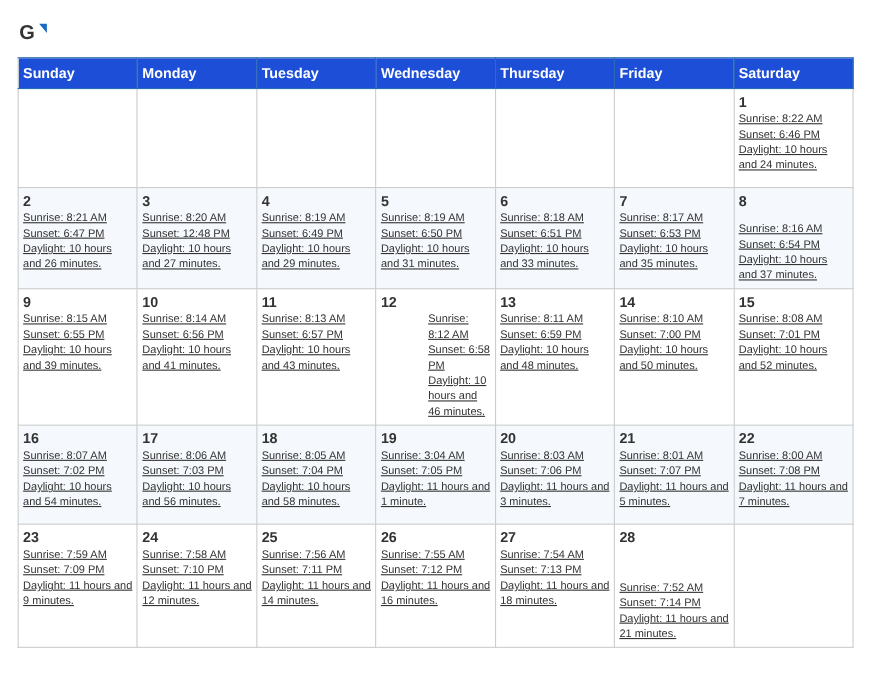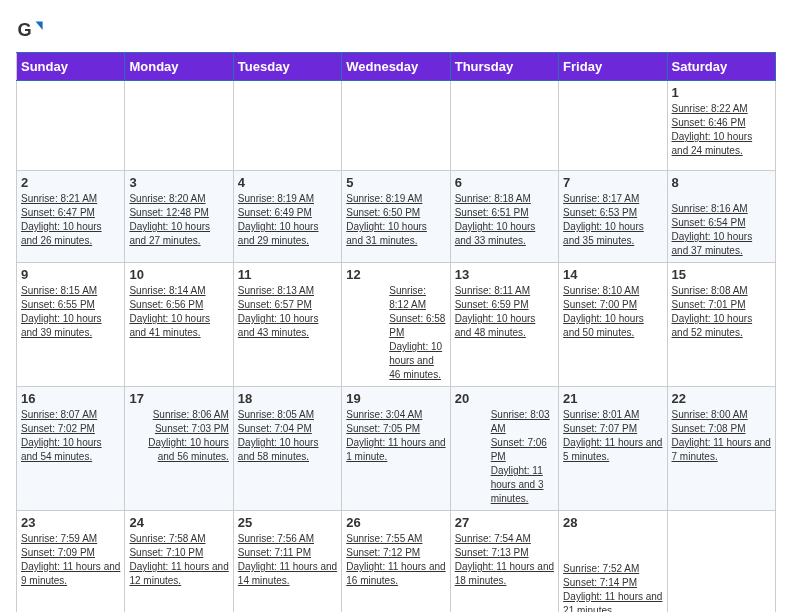--- a/index.html
+++ b/index.html
@@ -44,21 +44,21 @@
     .location {
       font-size: 14px;
       color: #555;
     }
     table {
       width: 100%;
       border-collapse: collapse;
       table-layout: fixed;
     }
     th {
-      background-color: #6d28d9;
+      background-color: #1d4ed8;
       color: #fff;
       font-size: 13px;
       font-weight: bold;
       padding: 6px 4px;
       text-align: left;
       border: 1px solid #2a6db5;
     }
     td {
       border: 1px solid #ccc;
       vertical-align: top;
@@ -221,39 +221,39 @@
       </tr>
       <tr>
         <td>
           <span class="day-num">16</span>
           <div class="day-info" style="white-space: pre-line;">Sunrise: 8:07 AM
 Sunset: 7:02 PM
 Daylight: 10 hours and 54 minutes.</div>
         </td>
         <td>
           <span class="day-num">17</span>
-          <div class="day-info" style="white-space: pre-line; text-align: right;">Sunrise: 8:06 AM
+          <div class="day-info" style="white-space: pre-line;">Sunrise: 8:06 AM
 Sunset: 7:03 PM
 Daylight: 10 hours and 56 minutes.</div>
         </td>
         <td>
           <span class="day-num">18</span>
           <div class="day-info" style="white-space: pre-line;">Sunrise: 8:05 AM
 Sunset: 7:04 PM
 Daylight: 10 hours and 58 minutes.</div>
         </td>
         <td>
           <span class="day-num">19</span>
           <div class="day-info" style="white-space: pre-line;">Sunrise: 3:04 AM
 Sunset: 7:05 PM
 Daylight: 11 hours and 1 minute.</div>
         </td>
         <td>
           <span class="day-num">20</span>
-          <div class="day-info" style="white-space: pre-line; margin-left: 36px;">Sunrise: 8:03 AM
+          <div class="day-info" style="white-space: pre-line;">Sunrise: 8:03 AM
 Sunset: 7:06 PM
 Daylight: 11 hours and 3 minutes.</div>
         </td>
         <td>
           <span class="day-num">21</span>
           <div class="day-info" style="white-space: pre-line;">Sunrise: 8:01 AM
 Sunset: 7:07 PM
 Daylight: 11 hours and 5 minutes.</div>
         </td>
         <td>

